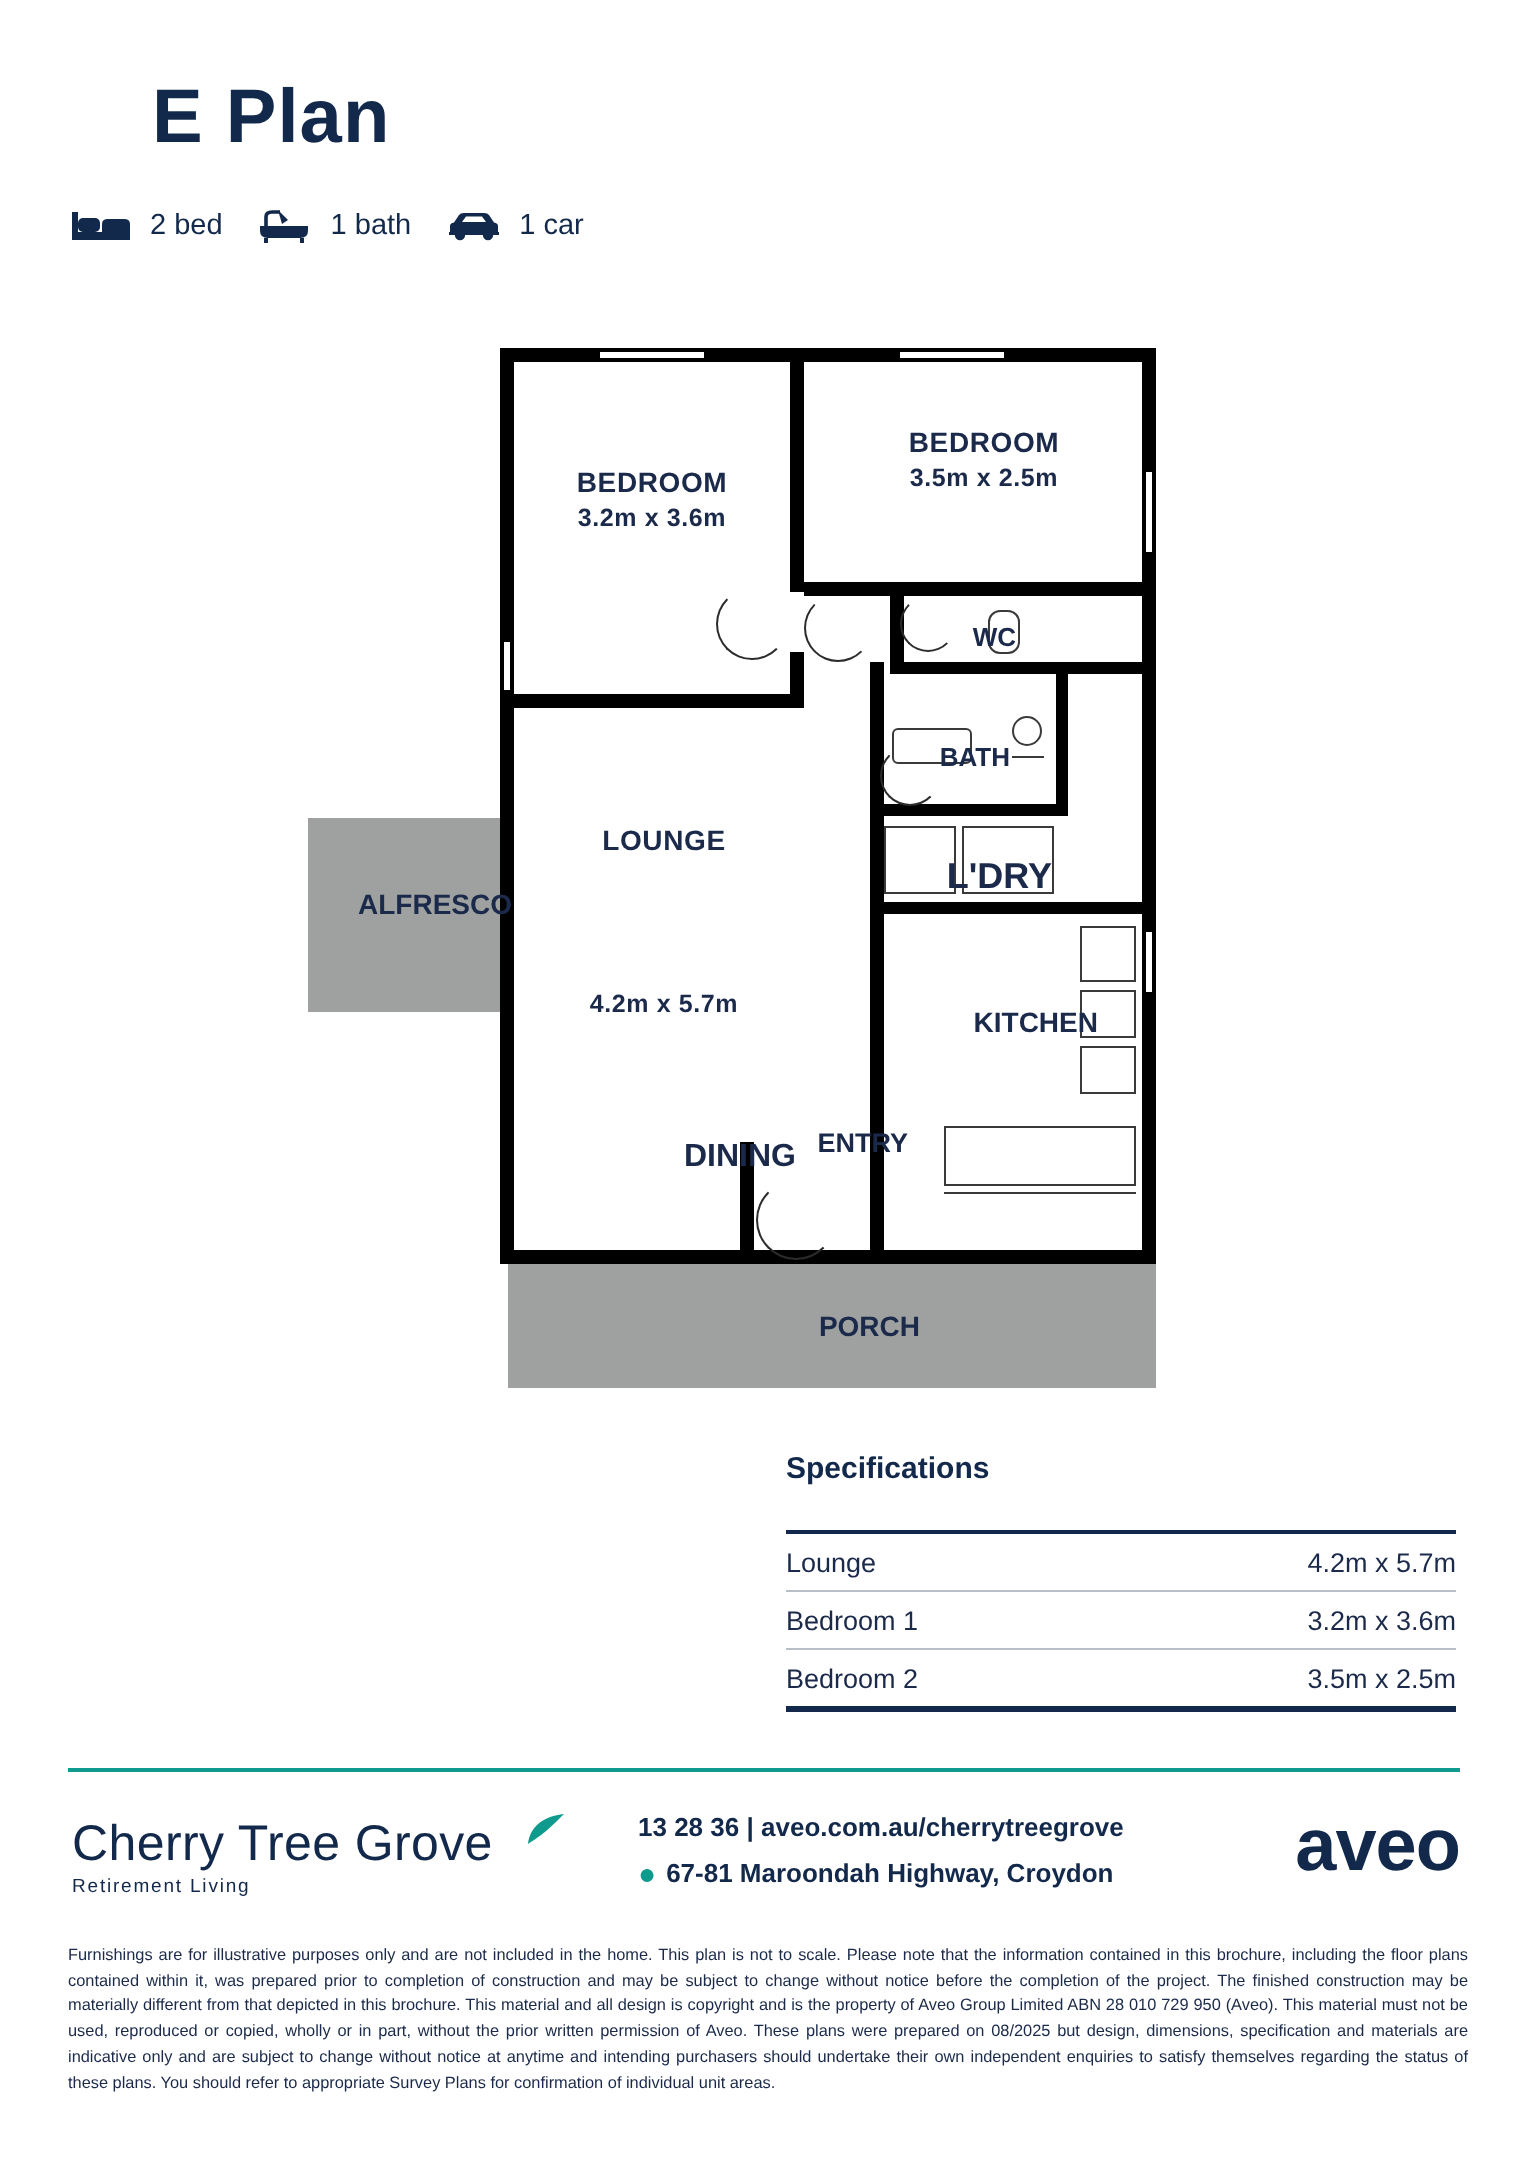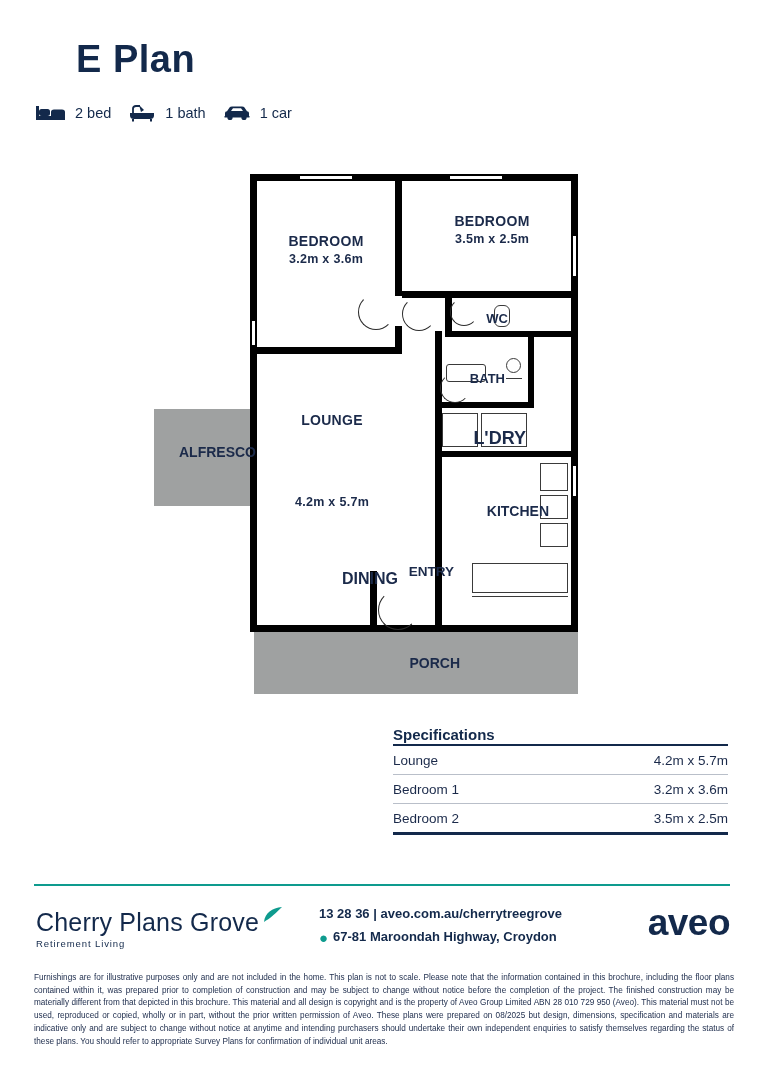--- a/index.html
+++ b/index.html
@@ -89,21 +89,21 @@
   .spec-table {
     position: absolute;
     left: 393px;
     top: 726px;
     width: 335px;
     font-size: 13.5px;
   }
   .spec-table .hd {
     font-weight: bold;
     font-size: 15px;
-    padding-bottom: 1px;
+    padding-bottom: 22px;
     color: #13294b;
   }
   .spec-table .rule { height: 1.5px; background: #13294b; }
   .spec-table .rule.thin { height: 1px; background: #b9bfc9; }
   .spec-table .row {
     display: flex;
     justify-content: space-between;
     padding: 7px 0 6px 0;
   }
   .spec-table .row.total { font-weight: bold; }
@@ -326,21 +326,21 @@
       <span>3.5m x 2.5m</span>
     </div>
     <div class="rule"></div>
 
     <div class="rule"></div>
   </div>
 
   <div class="footer-rule"></div>
 
   <div class="brand">
-    <div class="name">Cherry Plans Grove</div>
+    <div class="name">Cherry Tree Grove</div>
     <div class="sub">Retirement Living</div>
   </div>
 
   <div class="leaf">
     <svg width="22" height="20" viewBox="0 0 22 20">
       <path d="M20 1 C10 2 3 7 2 16 C8 12 10 11 20 1 Z" fill="#0e9b8e"></path>
     </svg>
   </div>
 
   <div class="contact">

